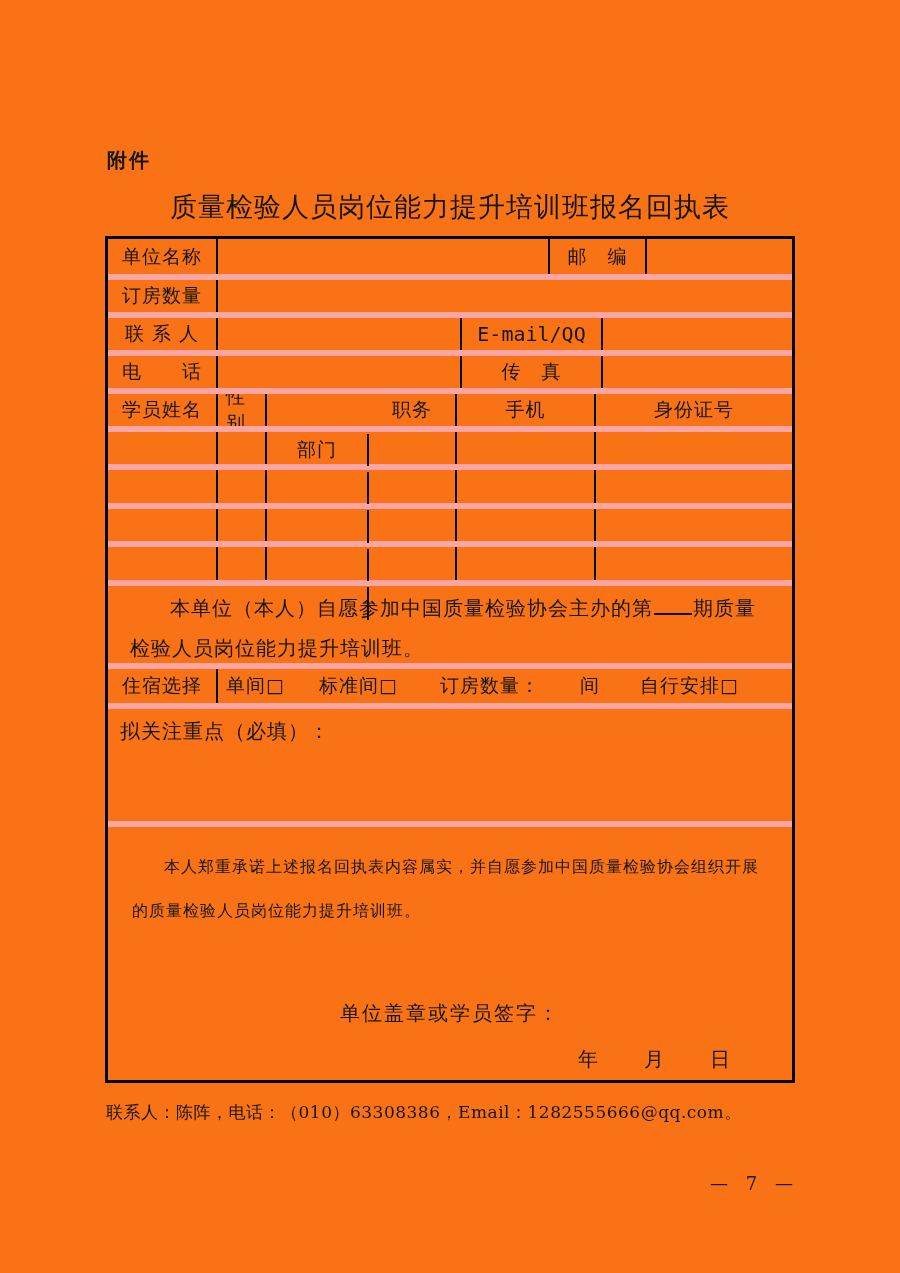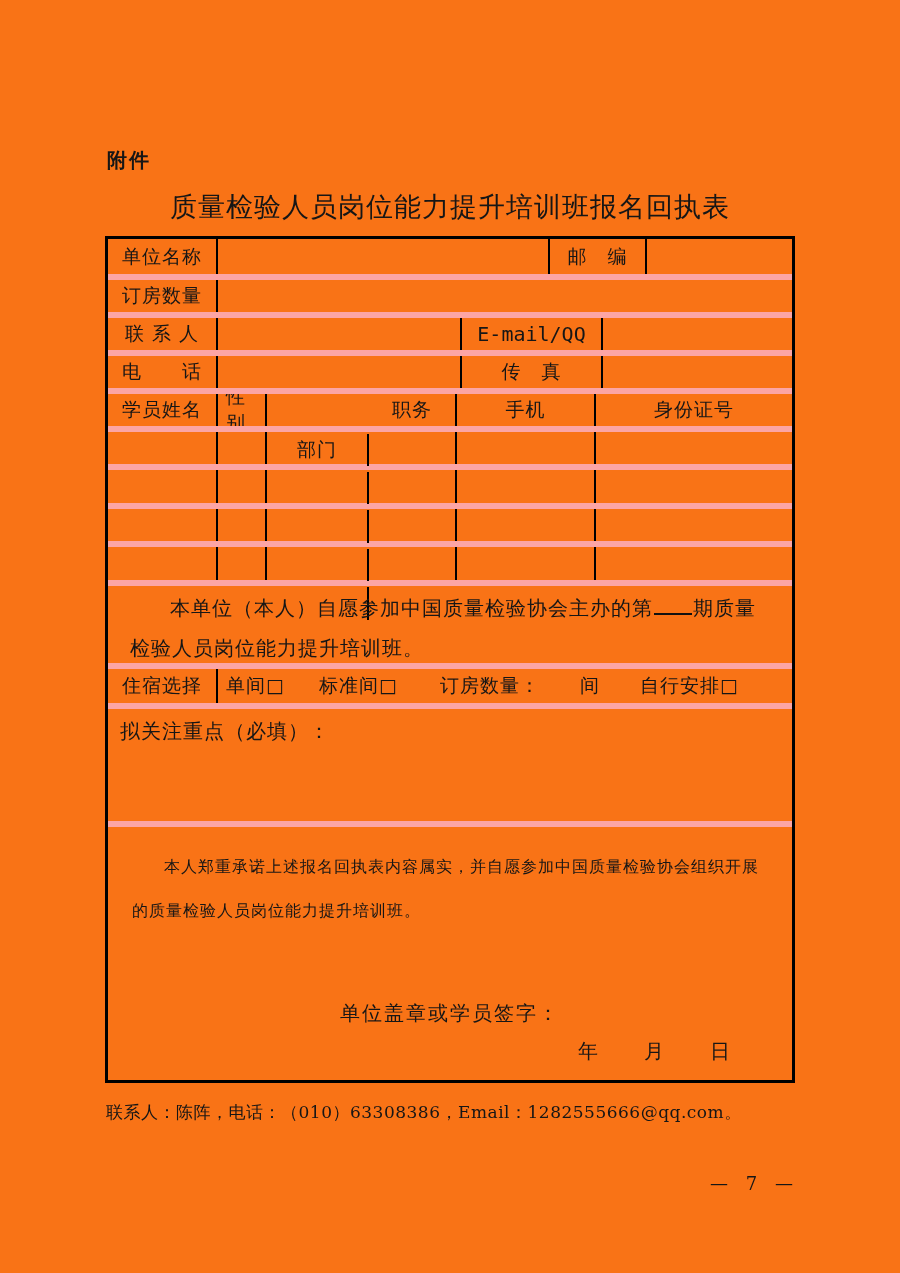--- a/index.html
+++ b/index.html
@@ -63,21 +63,21 @@
   .focus-text { font-size:20px; padding-top:9px; letter-spacing:1px; }
   .commit-para {
     font-size:16px; line-height:44px; letter-spacing:1px;
     padding:18px 12px 0 12px; text-indent:2em;
   }
   .signature-line {
     margin-top:66px; text-align:center;
     font-size:20px; letter-spacing:2px; line-height:28px;
   }
   .date-line {
-    margin-top:10px; text-align:right; padding-right:48px;
+    margin-top:18px; text-align:right; padding-right:48px;
     font-size:20px; letter-spacing:2px; line-height:28px;
   }
   .accom-opts { display:flex; align-items:center; }
   .accom-opt { white-space:pre; }
   .gap34 { margin-right:34px; } .gap42 { margin-right:42px; } .gap40 { margin-right:40px; }
   .footer-contact {
     position:absolute; left:106px; top:1101px;
     font-size:17px; letter-spacing:0.5px;
   }
   .page-number {

